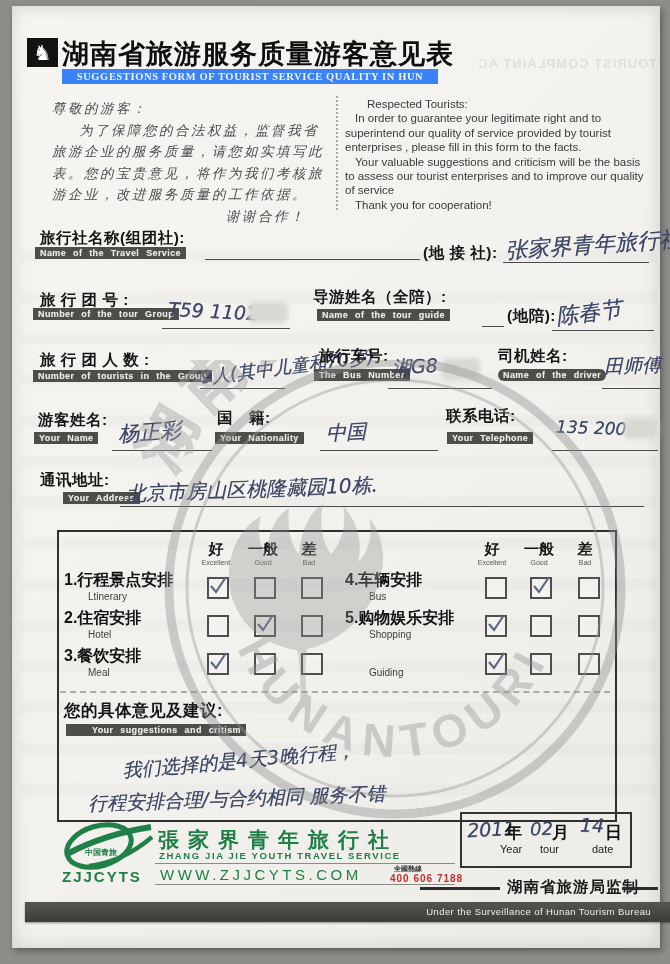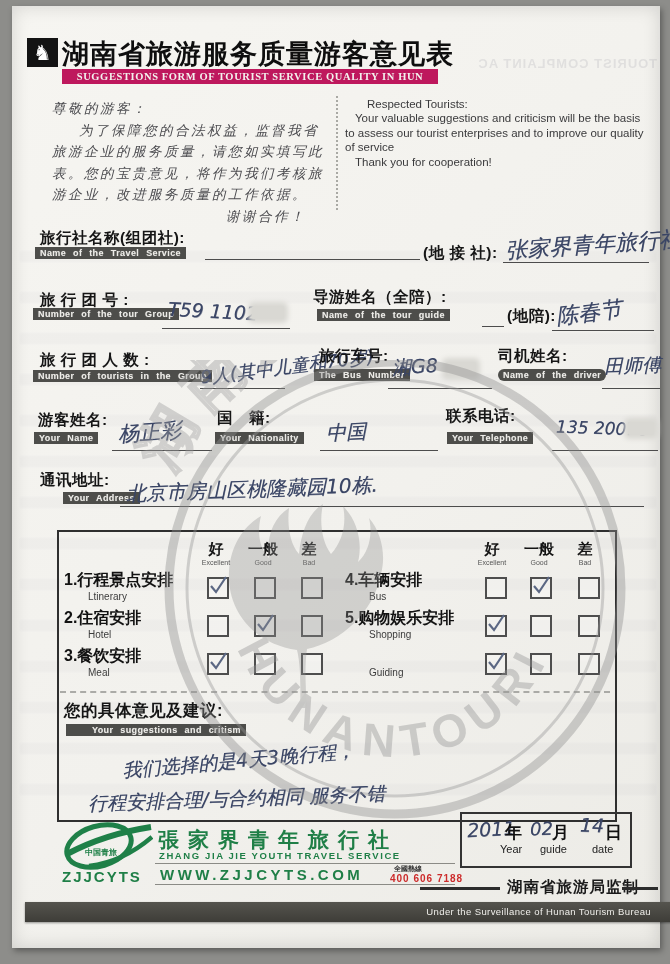--- a/index.html
+++ b/index.html
@@ -11,21 +11,21 @@
   .content{position:absolute;inset:0;}
   .abs{position:absolute;}
   
   .bleed{position:absolute;left:20px;right:14px;top:225px;height:600px;opacity:.6;
          background:repeating-linear-gradient(0deg,transparent 0 30px,rgba(70,70,100,.05) 30px 41px);
          filter:blur(1px);pointer-events:none;}
   .mirror{transform:scaleX(-1);color:rgba(60,60,90,.10);font-weight:bold;letter-spacing:1px;}
   
   .hbox{background:#131313;color:#fff;text-align:center;}
   .title-cn{font-size:27px;font-weight:bold;color:#0e0e0e;letter-spacing:1px;white-space:nowrap;}
-  .subbar{background:#be185d;color:#f3f2ee;font-family:"Liberation Serif",serif;
+  .subbar{background:#3b82f6;color:#f3f2ee;font-family:"Liberation Serif",serif;
           font-size:10.5px;font-weight:bold;letter-spacing:.6px;text-align:center;line-height:15px;}
   
   .introcn{font-size:13.5px;line-height:21.5px;color:#4c4c50;letter-spacing:2.5px;font-style:italic;}
   .introcn .ind{text-indent:2em;}
   .introcn .right{text-align:right;padding-right:34px;}
   .introen{font-size:11.5px;line-height:14.4px;color:#3a3a3c;}
   .introen p{margin:0;text-indent:10px;}
   .introen p.h{text-indent:22px;}
   .vdots{border-left:2px dotted #a9a9a4;}
   
@@ -44,21 +44,21 @@
   .rate-cn{font-size:16px;font-weight:bold;color:#121212;white-space:nowrap;}
   .rate-en{font-size:10px;color:#3c3c3c;}
   .cb{position:absolute;width:18px;height:18px;border:2px solid #4e4e4e;background:rgba(250,250,248,.4);}
   .cb svg{display:none;position:absolute;left:-2px;top:-5px;}
   .cb.checked svg{display:block;}
   .dash{border-top:2px dashed #9a9a96;opacity:.8;height:0;}
   
   .green{color:#1f7f47;}
   .agency-cn{font-size:21px;font-weight:bold;letter-spacing:9px;white-space:nowrap;}
   .agency-en{font-size:9.5px;font-weight:bold;letter-spacing:1.6px;white-space:nowrap;}
-  .site{font-size:15px;font-weight:bold;letter-spacing:3.5px;white-space:nowrap;}
+  .site{font-size:15px;font-weight:normal;letter-spacing:3.5px;white-space:nowrap;}
   .hotline-l{font-size:7px;color:#333;font-weight:bold;}
   .hotline-n{font-size:10px;color:#cc2b2b;font-weight:bold;letter-spacing:1px;}
   .rule{height:0;border-top:1.5px solid #8b8b86;}
   .datebox{border:2px solid #333;}
   .date-cn{font-size:17px;font-weight:bold;color:#111;}
   .date-en{font-size:11px;color:#222;}
   .sup{font-size:15.5px;font-weight:bold;color:#1a1a1a;letter-spacing:1px;white-space:nowrap;}
   .dashline{height:2.5px;background:#2c2c2c;}
   .fbar{background:linear-gradient(180deg,#55544e,#3e3d38);color:#f0efeb;font-size:9.5px;
         letter-spacing:.4px;text-align:right;line-height:20px;padding-right:22px;
@@ -86,20 +86,21 @@
       <div>尊敬的游客：</div>
       <div class="ind">为了保障您的合法权益，监督我省</div>
       <div>旅游企业的服务质量，请您如实填写此</div>
       <div>表。您的宝贵意见，将作为我们考核旅</div>
       <div>游企业，改进服务质量的工作依据。</div>
       <div class="right">谢谢合作！</div>
     </div>
     <div class="abs vdots" style="left:336px;top:96px;height:114px;"></div>
     <div class="abs introen" style="left:345px;top:97px;width:302px;">
       <p class="h">Respected Tourists:</p>
+      <p>In order to guarantee your legitimate right and to superintend our quality of service provided by tourist enterprises , please fill in this form to the facts.</p>
       <p>Your valuable suggestions and criticism will be the basis to assess our tourist enterprises and to improve our quality of service</p>
       <p>Thank you for cooperation!</p>
     </div>
 
     <div class="abs lbl" style="left:40px;top:228px;">旅行社名称(组团社):</div>
     <div class="abs hl" style="left:35px;top:247px;">Name of the Travel Service</div>
     <div class="abs u" style="left:205px;top:259px;width:215px;"></div>
     <div class="abs lbl" style="left:423px;top:243px;">(地 接 社):</div>
     <div class="abs u" style="left:503px;top:262px;width:146px;"></div>
     <div class="abs hand" style="left:505px;top:230px;font-size:22px;transform:rotate(-4deg);">张家界青年旅行社</div>
@@ -278,21 +279,21 @@
     <div class="abs rule" style="left:155px;top:884px;width:300px;"></div>
 
     <div class="abs datebox" style="left:460px;top:812px;width:168px;height:52px;"></div>
     <div class="abs hand" style="left:467px;top:818px;font-size:19px;transform:rotate(-3deg);">2011</div>
     <div class="abs date-cn" style="left:505px;top:821px;">年</div>
     <div class="abs hand" style="left:530px;top:818px;font-size:18px;transform:rotate(-2deg);">02</div>
     <div class="abs date-cn" style="left:552px;top:821px;">月</div>
     <div class="abs hand" style="left:580px;top:814px;font-size:19px;transform:rotate(2deg);">14</div>
     <div class="abs date-cn" style="left:605px;top:821px;">日</div>
     <div class="abs date-en" style="left:500px;top:843px;">Year</div>
-    <div class="abs date-en" style="left:540px;top:843px;">guide</div>
+    <div class="abs date-en" style="left:540px;top:843px;">tour</div>
     <div class="abs date-en" style="left:592px;top:843px;">date</div>
 
     <div class="abs dashline" style="left:420px;top:887px;width:80px;"></div>
     <div class="abs sup" style="left:507px;top:877px;">湖南省旅游局监制</div>
     <div class="abs dashline" style="left:622px;top:887px;width:36px;"></div>
 
     <div class="abs fbar" style="left:25px;top:902px;width:626px;height:20px;">Under the Surveillance of Hunan Tourism Bureau</div>
   </div>
 
   <svg class="wm" width="580" height="470" viewBox="0 0 580 470">

